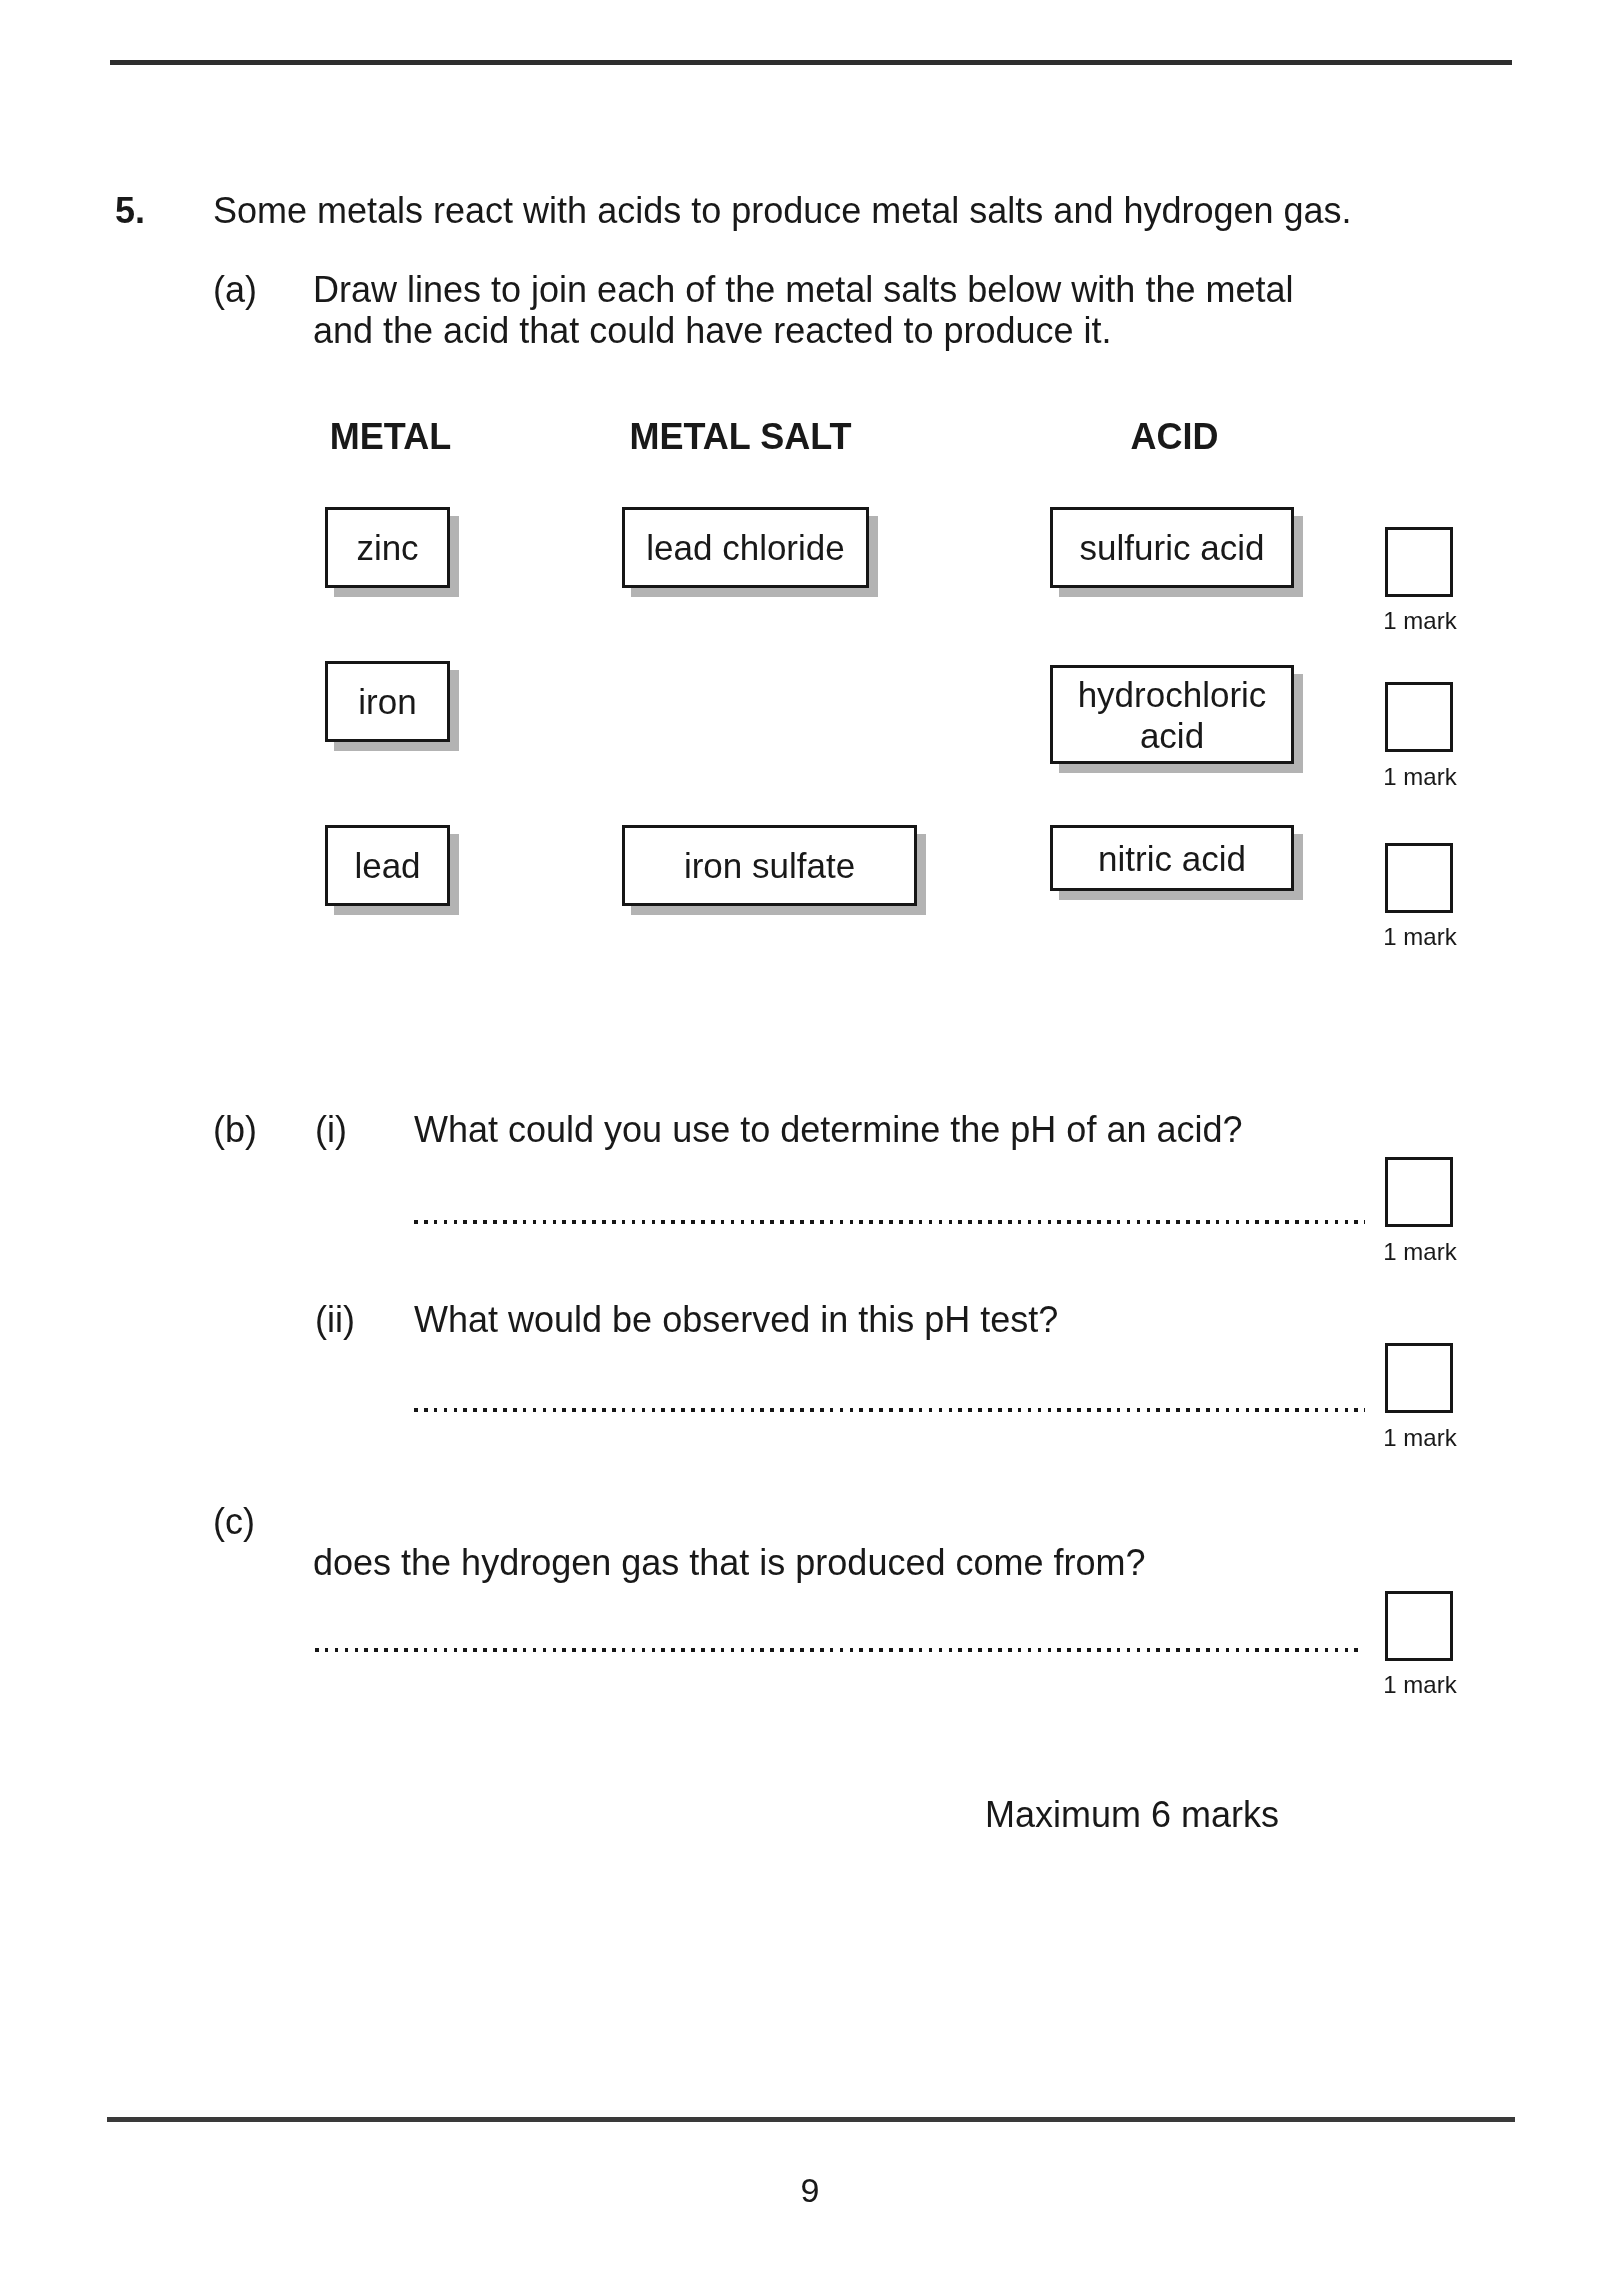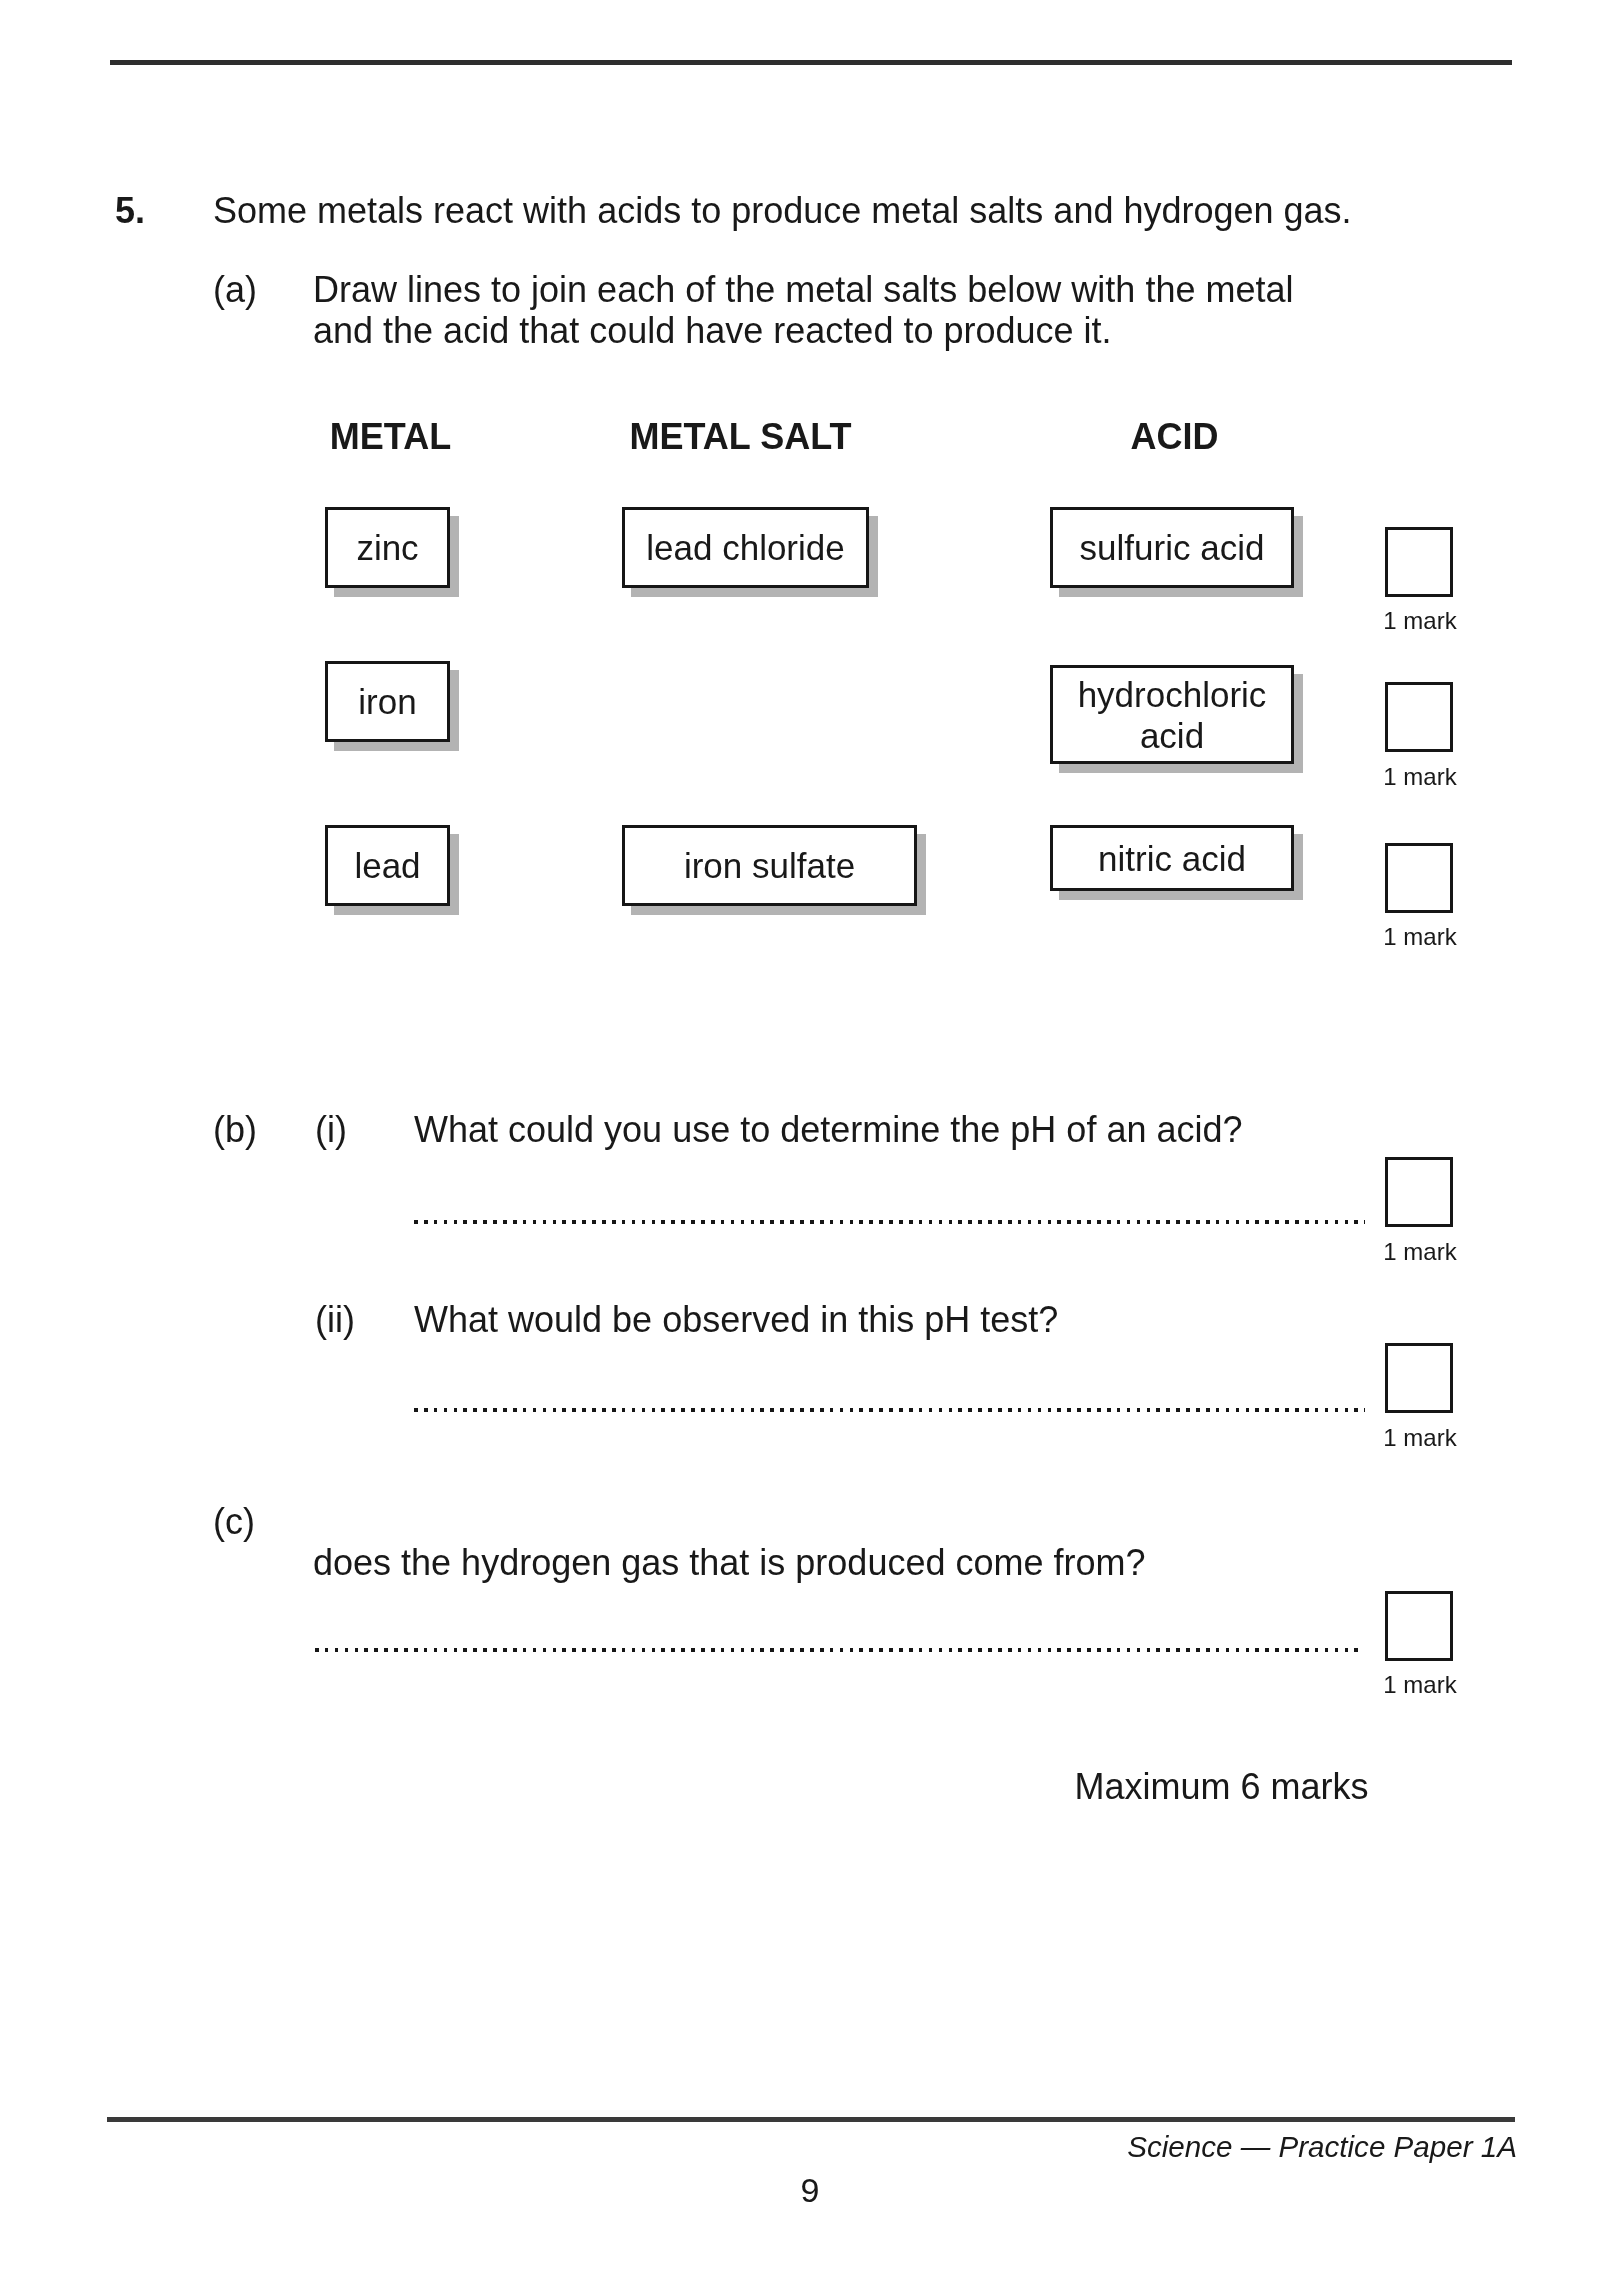--- a/index.html
+++ b/index.html
@@ -79,21 +79,21 @@
     text-align: right;
     white-space: nowrap;
   }
   .page-num {
     position: absolute;
     left: 0;
     width: 1620px;
     text-align: center;
     font-size: 34px;
   }
-  .right-align { text-align: center; }
+  .right-align { text-align: left; margin-top: 28px; }
 </style>
 </head>
 <body>
 
 <div class="page">
 
   <div class="rule" style="left:110px; top:60px; width:1402px;"></div>
 
   <div class="abs txt bold" style="left:115px; top:190px;">5.</div>
   <div class="abs txt" style="left:213px; top:190px;">Some metals react with acids to produce metal salts and hydrogen gas.</div>
@@ -138,17 +138,16 @@
 
   <div class="abs txt" style="left:213px; top:1501px;">(c)</div>
   <div class="abs txt" style="left:313px; top:1542px;">does the hydrogen gas that is produced come from?</div>
   <div class="dots" style="left:315px; top:1648px; width:1044px;"></div>
   <div class="mark-box" style="top:1591px;"></div>
   <div class="mark-label" style="top:1671px;">1 mark</div>
 
   <div class="abs txt right-align" style="left:985px; top:1766px; width:473px;">Maximum 6 marks</div>
 
   <div class="rule" style="left:107px; top:2117px; width:1408px; background:#3a3a3a;"></div>
-  <div class="footer-title" style="left:980px; top:2130px; width:537px;">Science — Practice Paper 1A</div>
   <div class="page-num" style="top:2171px;">9</div>
 
 </div>
 
 
 </body></html>

